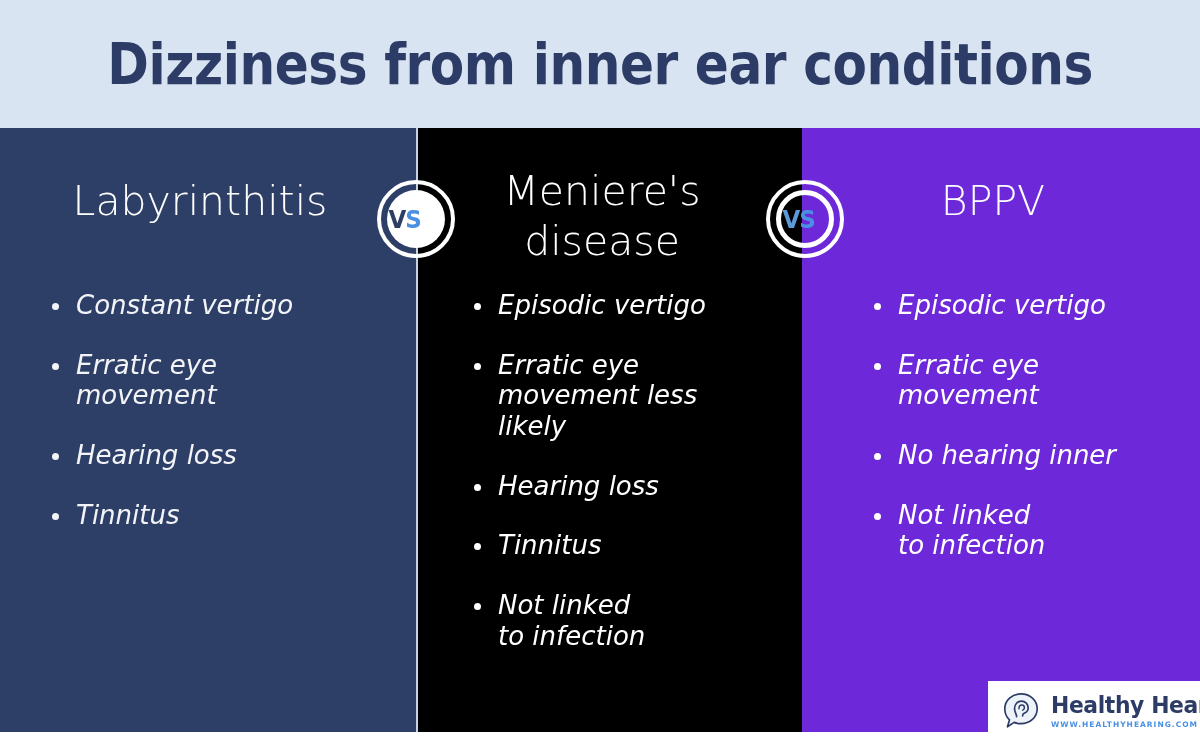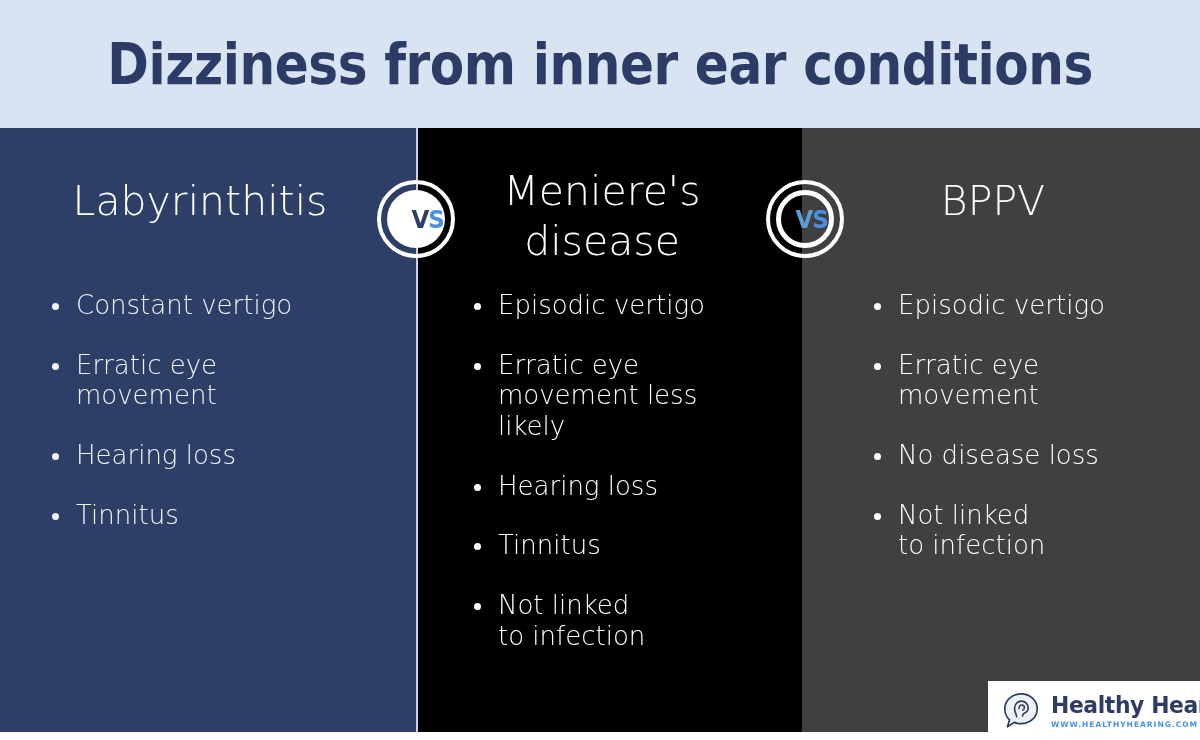--- a/index.html
+++ b/index.html
@@ -67,21 +67,21 @@
     width: 2px;
     background: #c4d2e6;
     height: 100%;
   }
   .col-2 {
     width: 384px;
     background: #000000;
   }
   .col-3 {
     width: 398px;
-    background: #404040;
+    background: #6d28d9;
   }
 
   .col-heading {
     position: absolute;
     left: 0;
     right: 16px;
     top: 38px;
     text-align: center;
     font-family: "DejaVu Sans", sans-serif;
     font-weight: 300;
@@ -94,20 +94,21 @@
   .col-1 .col-heading { top: 48px; }
   .col-3 .col-heading { top: 48px; }
 
   .bullets {
     position: absolute;
     left: 0;
     right: 17px;
     margin: 0;
     padding: 0;
     list-style: none;
+    font-style: italic;
   }
   .col-1 .bullets { top: 162px; padding-left: 48px; padding-right: 24px; }
   .col-2 .bullets { top: 162px; padding-left: 52px; padding-right: 20px; }
   .col-3 .bullets { top: 162px; padding-left: 68px; padding-right: 20px; }
 
   .bullet {
     position: relative;
     font-family: "DejaVu Sans", sans-serif;
     font-weight: 300;
     font-size: 26px;
@@ -153,21 +154,21 @@
   .vs-inner {
     position: absolute;
     left: 10px;
     top: 10px;
     width: 58px;
     height: 58px;
     border-radius: 50%;
     box-sizing: border-box;
     display: flex;
     align-items: center;
-    justify-content: flex-end;
+    justify-content: flex-start;
   }
   .vs-badge-1 .vs-inner {
     background: #ffffff;
   }
   .vs-badge-2 .vs-inner {
     background: transparent;
     border: 5px solid #ffffff;
   }
   .vs-text {
     font-family: "DejaVu Sans", sans-serif;
@@ -261,21 +262,21 @@
  to infection</li>
       </ul>
     </div>
 
     <div class="col col-3">
       <div class="col-heading">BPPV</div>
       <ul class="bullets">
         <li class="bullet">Episodic vertigo</li>
         <li class="bullet">Erratic eye
 movement</li>
-        <li class="bullet">No disease loss</li>
+        <li class="bullet">No hearing inner</li>
         <li class="bullet">Not linked
 to infection</li>
       </ul>
     </div>
   </div>
 
   <div class="vs-badge vs-badge-1">
     <div class="vs-ring"></div>
     <div class="vs-inner">
       <span class="vs-text"><span class="vs-v">V</span><span class="vs-s">S</span></span>

